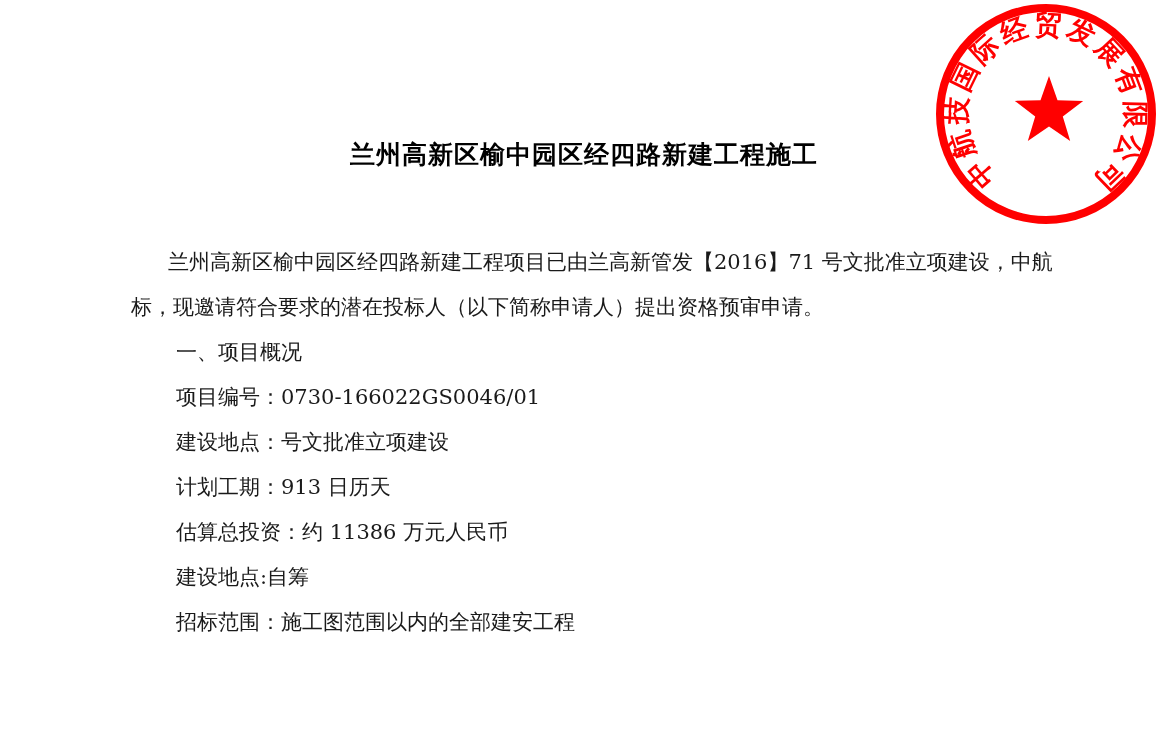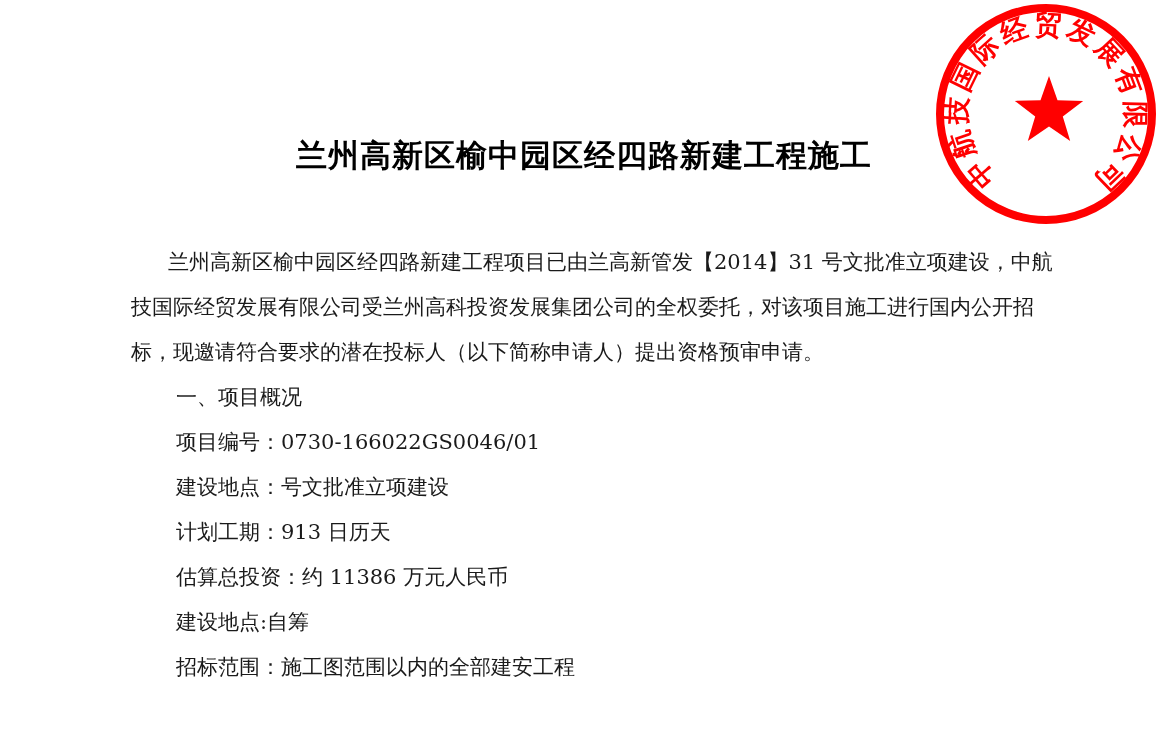--- a/index.html
+++ b/index.html
@@ -15,21 +15,21 @@
     font-family: "DejaVu Serif", "Liberation Serif", serif;
   }
   .title-block {
     position: absolute;
     left: 131px;
     top: 132px;
     width: 906px;
     text-align: center;
     font-family: "DejaVu Sans", "Liberation Sans", sans-serif;
     font-weight: 700;
-    font-size: 31px;
+    font-size: 25px;
     line-height: 46px;
     letter-spacing: 1px;
     color: #000;
   }
   .body-block {
     position: absolute;
     left: 131px;
     top: 240px;
     width: 906px;
     font-size: 21px;
@@ -75,22 +75,21 @@
         <textPath href="#sealArc" startOffset="0">中航技国际经贸发展有限公司</textPath>
       </text>
     </svg>
   </div>
 
   <div class="title-block">
     <div>兰州高新区榆中园区经四路新建工程施工</div>
   </div>
 
   <div class="body-block">
-    <div class="intro-line first">兰州高新区榆中园区经四路新建工程项目已由兰高新管发【2014】31 号文批准立项建设，中航</div>
-    <div class="intro-line">技国际经贸发展有限公司受兰州高科投资发展集团公司的全权委托，对该项目施工进行国内公开招</div>
+    <div class="intro-line first">兰州高新区榆中园区经四路新建工程项目已由兰高新管发【2016】71 号文批准立项建设，中航</div>
     <div class="intro-line">标，现邀请符合要求的潜在投标人（以下简称申请人）提出资格预审申请。</div>
 
     <div class="doc-line">一、项目概况</div>
     <div class="doc-line">项目编号：0730-166022GS0046/01</div>
     <div class="doc-line">建设地点：号文批准立项建设</div>
     <div class="doc-line">计划工期：913 日历天</div>
     <div class="doc-line">估算总投资：约 11386 万元人民币</div>
     <div class="doc-line">建设地点:自筹</div>
     <div class="doc-line">招标范围：施工图范围以内的全部建安工程</div>
   </div>

